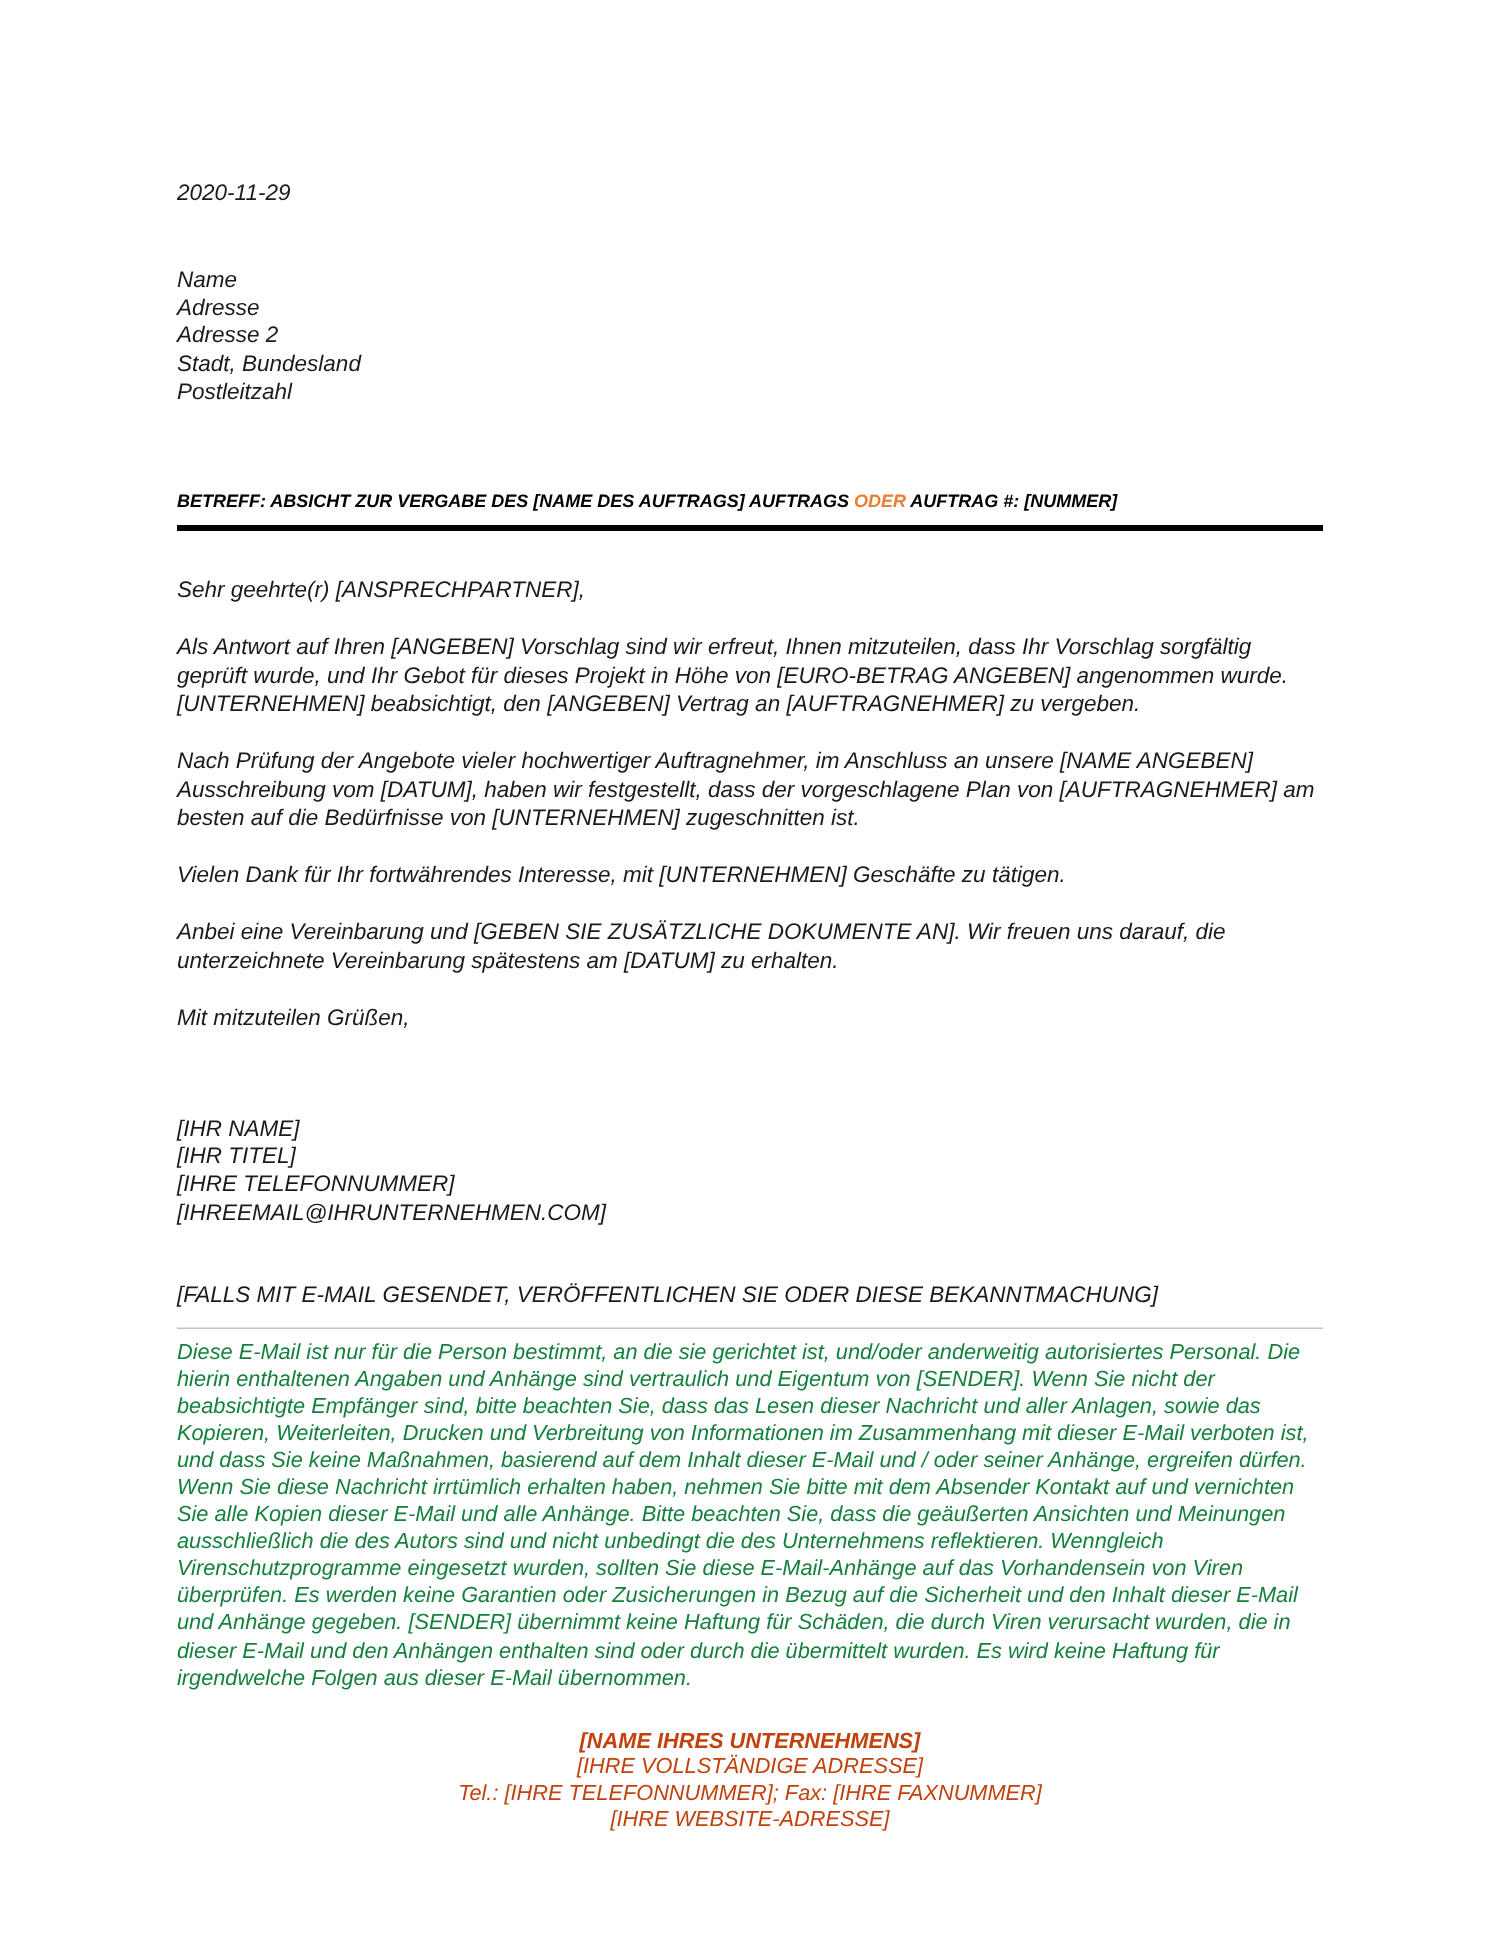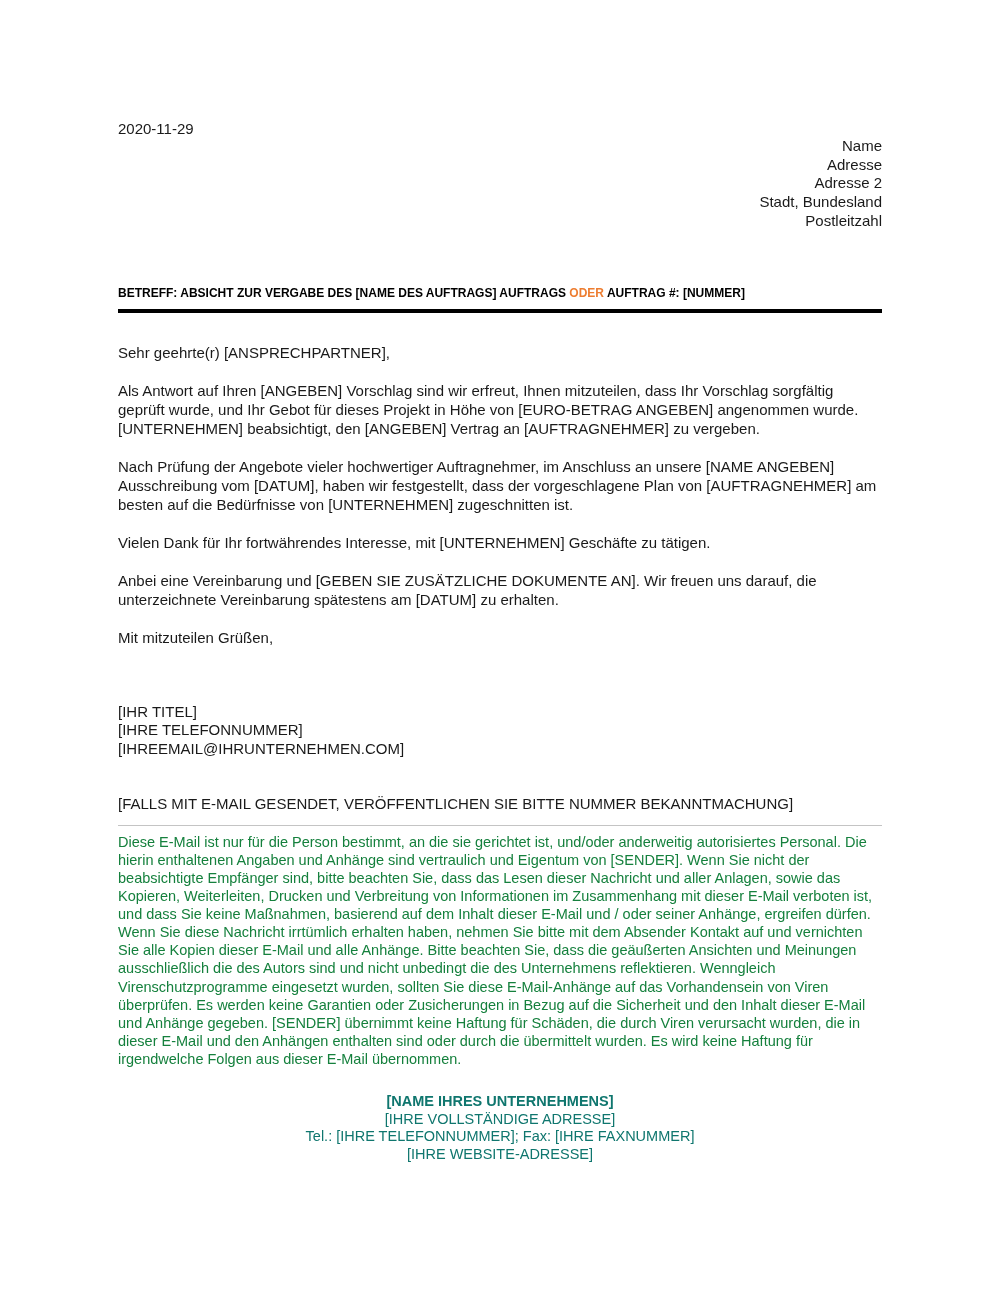--- a/index.html
+++ b/index.html
@@ -9,23 +9,24 @@
     width: 1000px;
     height: 1290px;
     font-family: "Liberation Sans", sans-serif;
     font-size: 15px;
     color: #1a1a1a;
     position: relative;
   }
   .page {
     padding: 118px 118px 30px 118px;
     width: 1000px;
+    font-style: italic;
   }
   .date { margin-top: 2px; }
-  .recipient { line-height: 18.7px; text-align: right; }
+  .recipient { margin-top: 41px; line-height: 18.7px; }
   .subject {
     margin-top: 54px;
     font-weight: bold;
     font-size: 12px;
     line-height: 1.35;
     color: #000000;
   }
   .subject .hl { color: var(--hl); }
   .rule-thick {
     margin-top: 8px;
@@ -52,21 +53,21 @@
     color: #15803d;
     font-size: 14.5px;
     line-height: 18.1px;
     text-align: left;
   }
   .footer {
     margin-top: 25px;
     text-align: center;
     font-size: 14.5px;
     line-height: 17.5px;
-    color: #0f766e;
+    color: #c2410c;
   }
   .footer .company { font-weight: bold; }
 </style>
 </head>
 <body>
 
 <div class="page">
 
   <div class="date">2020-11-29</div>
 
@@ -85,26 +86,27 @@
   <div class="body-text">
     <p class="salutation">Sehr geehrte(r) [ANSPRECHPARTNER],</p>
     <p class="para">Als Antwort auf Ihren [ANGEBEN] Vorschlag sind wir erfreut, Ihnen mitzuteilen, dass Ihr Vorschlag sorgfältig geprüft wurde, und Ihr Gebot für dieses Projekt in Höhe von [EURO-BETRAG ANGEBEN] angenommen wurde. [UNTERNEHMEN] beabsichtigt, den [ANGEBEN] Vertrag an [AUFTRAGNEHMER] zu vergeben.</p>
     <p class="para">Nach Prüfung der Angebote vieler hochwertiger Auftragnehmer, im Anschluss an unsere [NAME ANGEBEN] Ausschreibung vom [DATUM], haben wir festgestellt, dass der vorgeschlagene Plan von [AUFTRAGNEHMER] am besten auf die Bedürfnisse von [UNTERNEHMEN] zugeschnitten ist.</p>
     <p class="para">Vielen Dank für Ihr fortwährendes Interesse, mit [UNTERNEHMEN] Geschäfte zu tätigen.</p>
     <p class="para">Anbei eine Vereinbarung und [GEBEN SIE ZUSÄTZLICHE DOKUMENTE AN]. Wir freuen uns darauf, die unterzeichnete Vereinbarung spätestens am [DATUM] zu erhalten.</p>
     <p class="closing">Mit mitzuteilen Grüßen,</p>
   </div>
 
   <div class="signature">
+    <div>[IHR NAME]</div>
     <div>[IHR TITEL]</div>
     <div>[IHRE TELEFONNUMMER]</div>
     <div>[IHREEMAIL@IHRUNTERNEHMEN.COM]</div>
   </div>
 
-  <p class="email-notice">[FALLS MIT E-MAIL GESENDET, VERÖFFENTLICHEN SIE BITTE NUMMER BEKANNTMACHUNG]</p>
+  <p class="email-notice">[FALLS MIT E-MAIL GESENDET, VERÖFFENTLICHEN SIE ODER DIESE BEKANNTMACHUNG]</p>
 
   <div class="rule-thin"></div>
 
   <p class="disclaimer">Diese E-Mail ist nur für die Person bestimmt, an die sie gerichtet ist, und/oder anderweitig autorisiertes Personal. Die hierin enthaltenen Angaben und Anhänge sind vertraulich und Eigentum von [SENDER]. Wenn Sie nicht der beabsichtigte Empfänger sind, bitte beachten Sie, dass das Lesen dieser Nachricht und aller Anlagen, sowie das Kopieren, Weiterleiten, Drucken und Verbreitung von Informationen im Zusammenhang mit dieser E-Mail verboten ist, und dass Sie keine Maßnahmen, basierend auf dem Inhalt dieser E-Mail und / oder seiner Anhänge, ergreifen dürfen. Wenn Sie diese Nachricht irrtümlich erhalten haben, nehmen Sie bitte mit dem Absender Kontakt auf und vernichten Sie alle Kopien dieser E-Mail und alle Anhänge. Bitte beachten Sie, dass die geäußerten Ansichten und Meinungen ausschließlich die des Autors sind und nicht unbedingt die des Unternehmens reflektieren. Wenngleich Virenschutzprogramme eingesetzt wurden, sollten Sie diese E-Mail-Anhänge auf das Vorhandensein von Viren überprüfen. Es werden keine Garantien oder Zusicherungen in Bezug auf die Sicherheit und den Inhalt dieser E-Mail und Anhänge gegeben. [SENDER] übernimmt keine Haftung für Schäden, die durch Viren verursacht wurden, die in dieser E-Mail und den Anhängen enthalten sind oder durch die übermittelt wurden. Es wird keine Haftung für irgendwelche Folgen aus dieser E-Mail übernommen.</p>
 
   <div class="footer">
     <div class="company">[NAME IHRES UNTERNEHMENS]</div>
     <div>[IHRE VOLLSTÄNDIGE ADRESSE]</div>
     <div>Tel.: [IHRE TELEFONNUMMER]; Fax: [IHRE FAXNUMMER]</div>
     <div>[IHRE WEBSITE-ADRESSE]</div>

